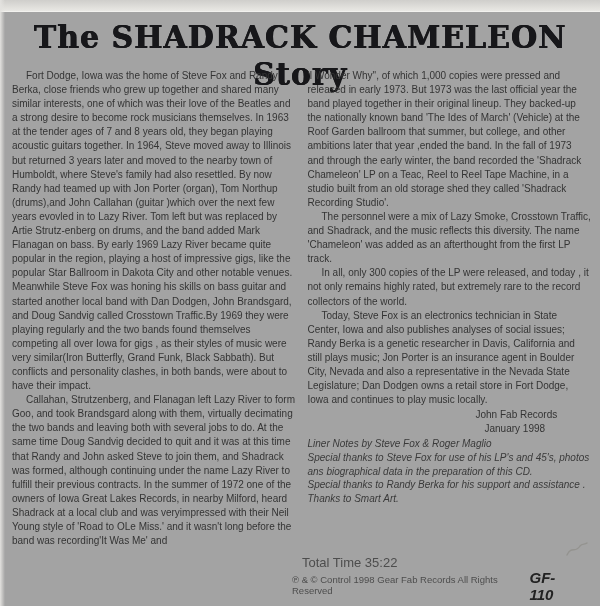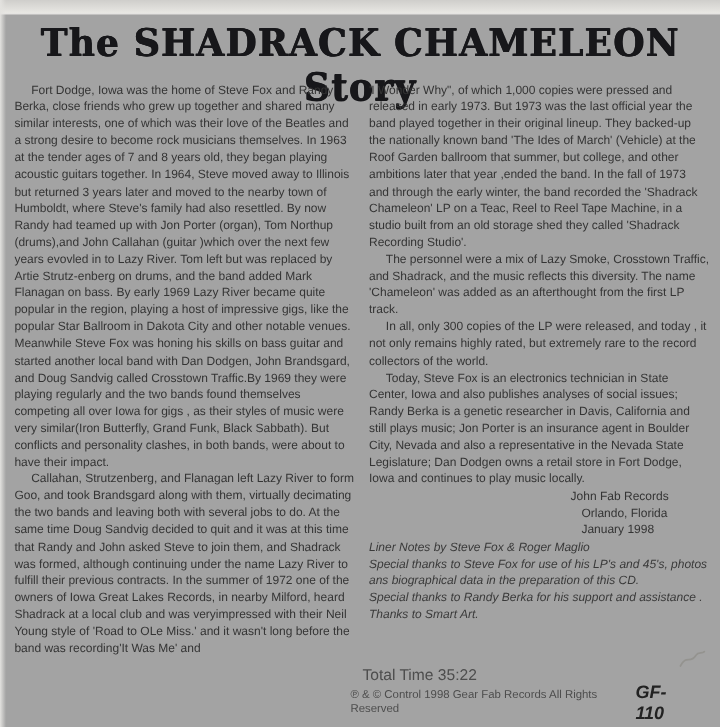--- a/index.html
+++ b/index.html
@@ -98,21 +98,20 @@
     </div>
 
     <div class="col">
       <p>'I Wonder Why", of which 1,000 copies were  pressed and released in early 1973. But 1973 was the last official year the band played together in their original lineup. They backed-up the nationally known band 'The Ides of March' (Vehicle) at the Roof Garden ballroom that summer, but college, and other ambitions later that year ,ended the band. In the fall of 1973 and through the early winter, the band recorded the 'Shadrack Chameleon' LP on a Teac, Reel to Reel Tape Machine, in a studio built from an old storage shed they called 'Shadrack Recording Studio'.</p>
       <p class="indent">The personnel were a mix of Lazy Smoke, Crosstown Traffic, and Shadrack, and the music reflects this diversity. The name 'Chameleon' was added as an afterthought from the first LP track.</p>
       <p class="indent">In all, only 300 copies of the LP were released, and today , it not only remains highly rated, but extremely rare to the record collectors of the world.</p>
       <p class="indent">Today, Steve Fox is an electronics technician in State Center, Iowa and also publishes analyses of social issues; Randy Berka is a genetic researcher in Davis, California and still plays music; Jon Porter is an insurance agent in Boulder City, Nevada and also a representative in the Nevada State Legislature; Dan Dodgen owns a retail store in Fort Dodge, Iowa and continues to play music locally.</p>
 
       <div class="signature">
         <div>John Fab Records</div>
-        <div>Orlando, Florida</div>
         <div>January 1998</div>
       </div>
 
       <div class="credits">
         <div>Liner Notes by Steve Fox &amp; Roger Maglio</div>
         <div>Special thanks to Steve Fox for use of his LP's and 45's, photos ans biographical data in the preparation of this CD.</div>
         <div>Special thanks to Randy Berka for his support and assistance . Thanks to Smart Art.</div>
       </div>
     </div>
   </div>

